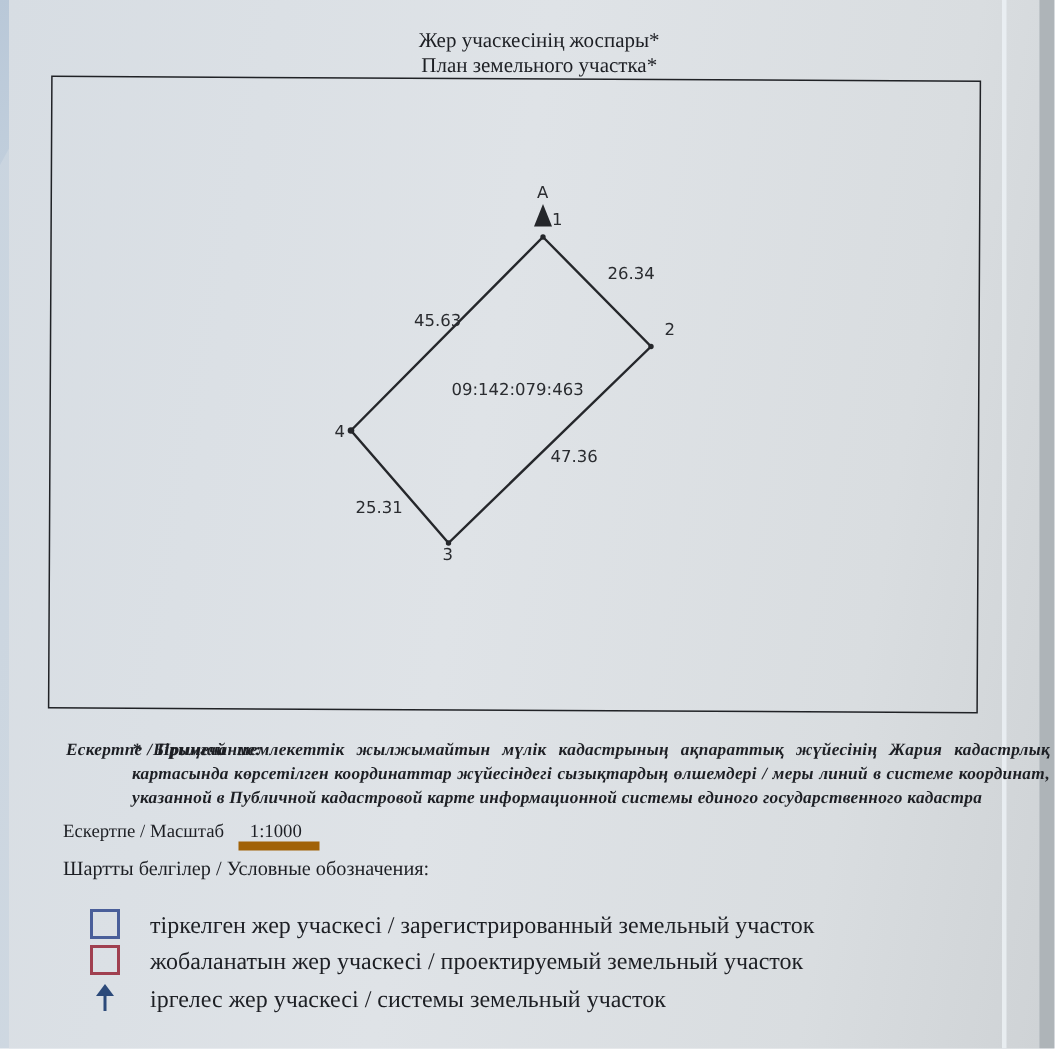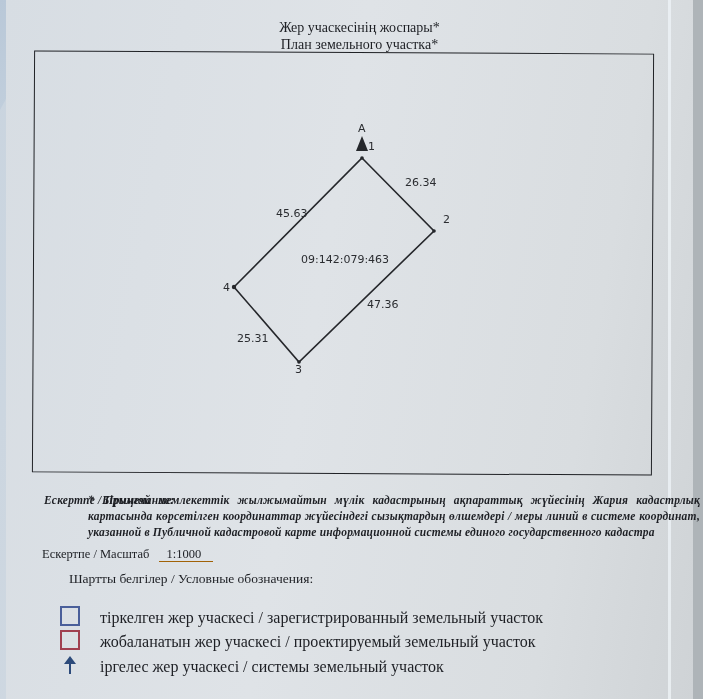--- a/index.html
+++ b/index.html
@@ -44,24 +44,24 @@
     font-style: italic; font-weight: bold; font-size: 11.5px; line-height: 16px;
     text-align: justify; letter-spacing: 0.2px;
   }
   .note-h { top: 492px; }
   .note-b { top: 492px; margin-left: 44px; }
   .scale {
     position: absolute; left: 42px; top: 547px; font-size: 12.5px;
   }
   .scale .val {
     display: inline-block; margin-left: 6px; padding: 0 12px 0 8px;
-    border-bottom: 1px solid #a16207; line-height: 14px;
+    border-bottom: 6px solid #a16207; line-height: 14px;
   }
   .legend-title {
-    position: absolute; left: 42px; top: 571px; font-size: 13.5px; margin-left: 27px;
+    position: absolute; left: 42px; top: 571px; font-size: 13.5px;
   }
   .leg-item { position: absolute; left: 60px; height: 22px; }
   .leg-icon { position: absolute; left: 0; top: 0; width: 20px; height: 20px; box-sizing: border-box; }
   .leg-blue { border: 2px solid #4a5f9a; }
   .leg-red { border: 2px solid #a04050; }
   .leg-label { position: absolute; left: 40px; top: 3px; white-space: nowrap; font-size: 16px; }
 </style>
 </head>
 <body>
 

